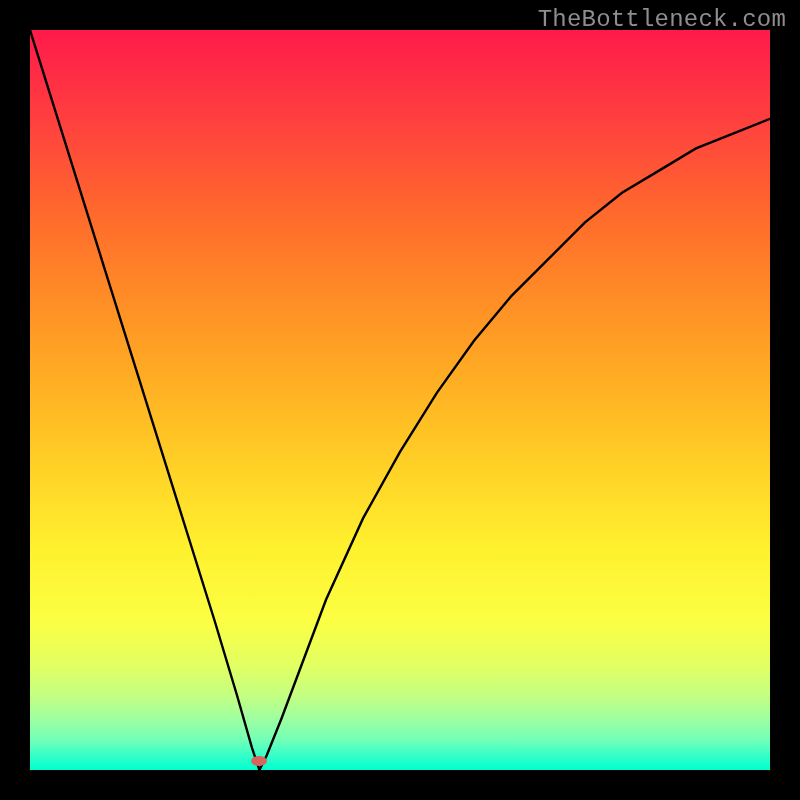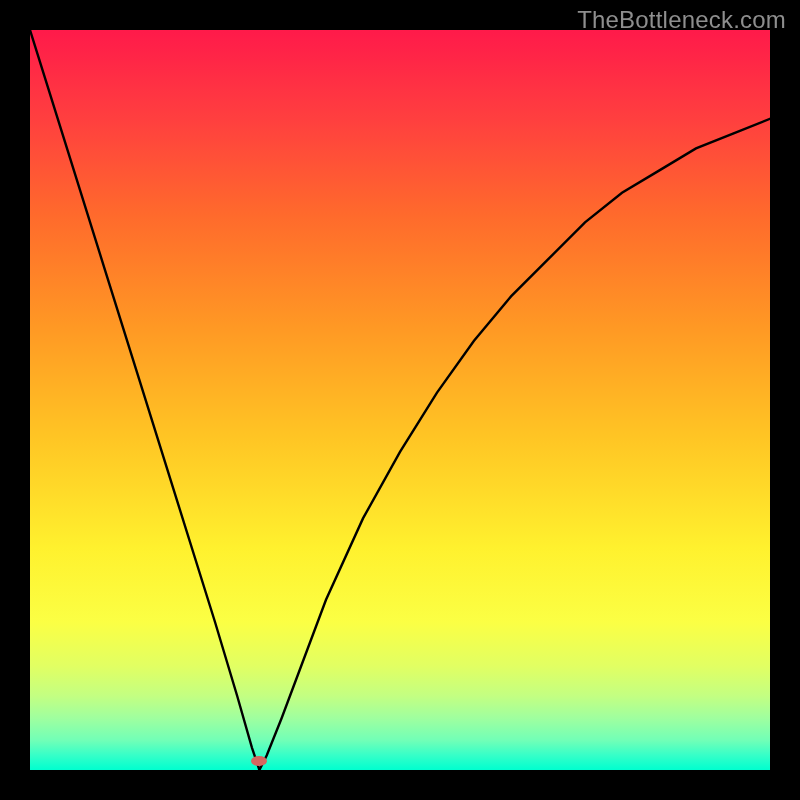--- a/index.html
+++ b/index.html
@@ -34,21 +34,21 @@
       #9fff9f 93%,
       #71ffb7 96%,
       #36ffc8 98%,
       #00ffcf 100%
     );
   }
   .watermark {
     position: absolute;
     top: 6px;
     right: 14px;
-    font-family: Liberation Sans, sans-serif;
+    font-family: Liberation Mono, monospace;
     font-size: 24px;
     color: #8e8e8e;
     letter-spacing: 0.2px;
     user-select: none;
   }
   svg.curve {
     position: absolute;
     left: 0;
     top: 0;
     width: 740px;

